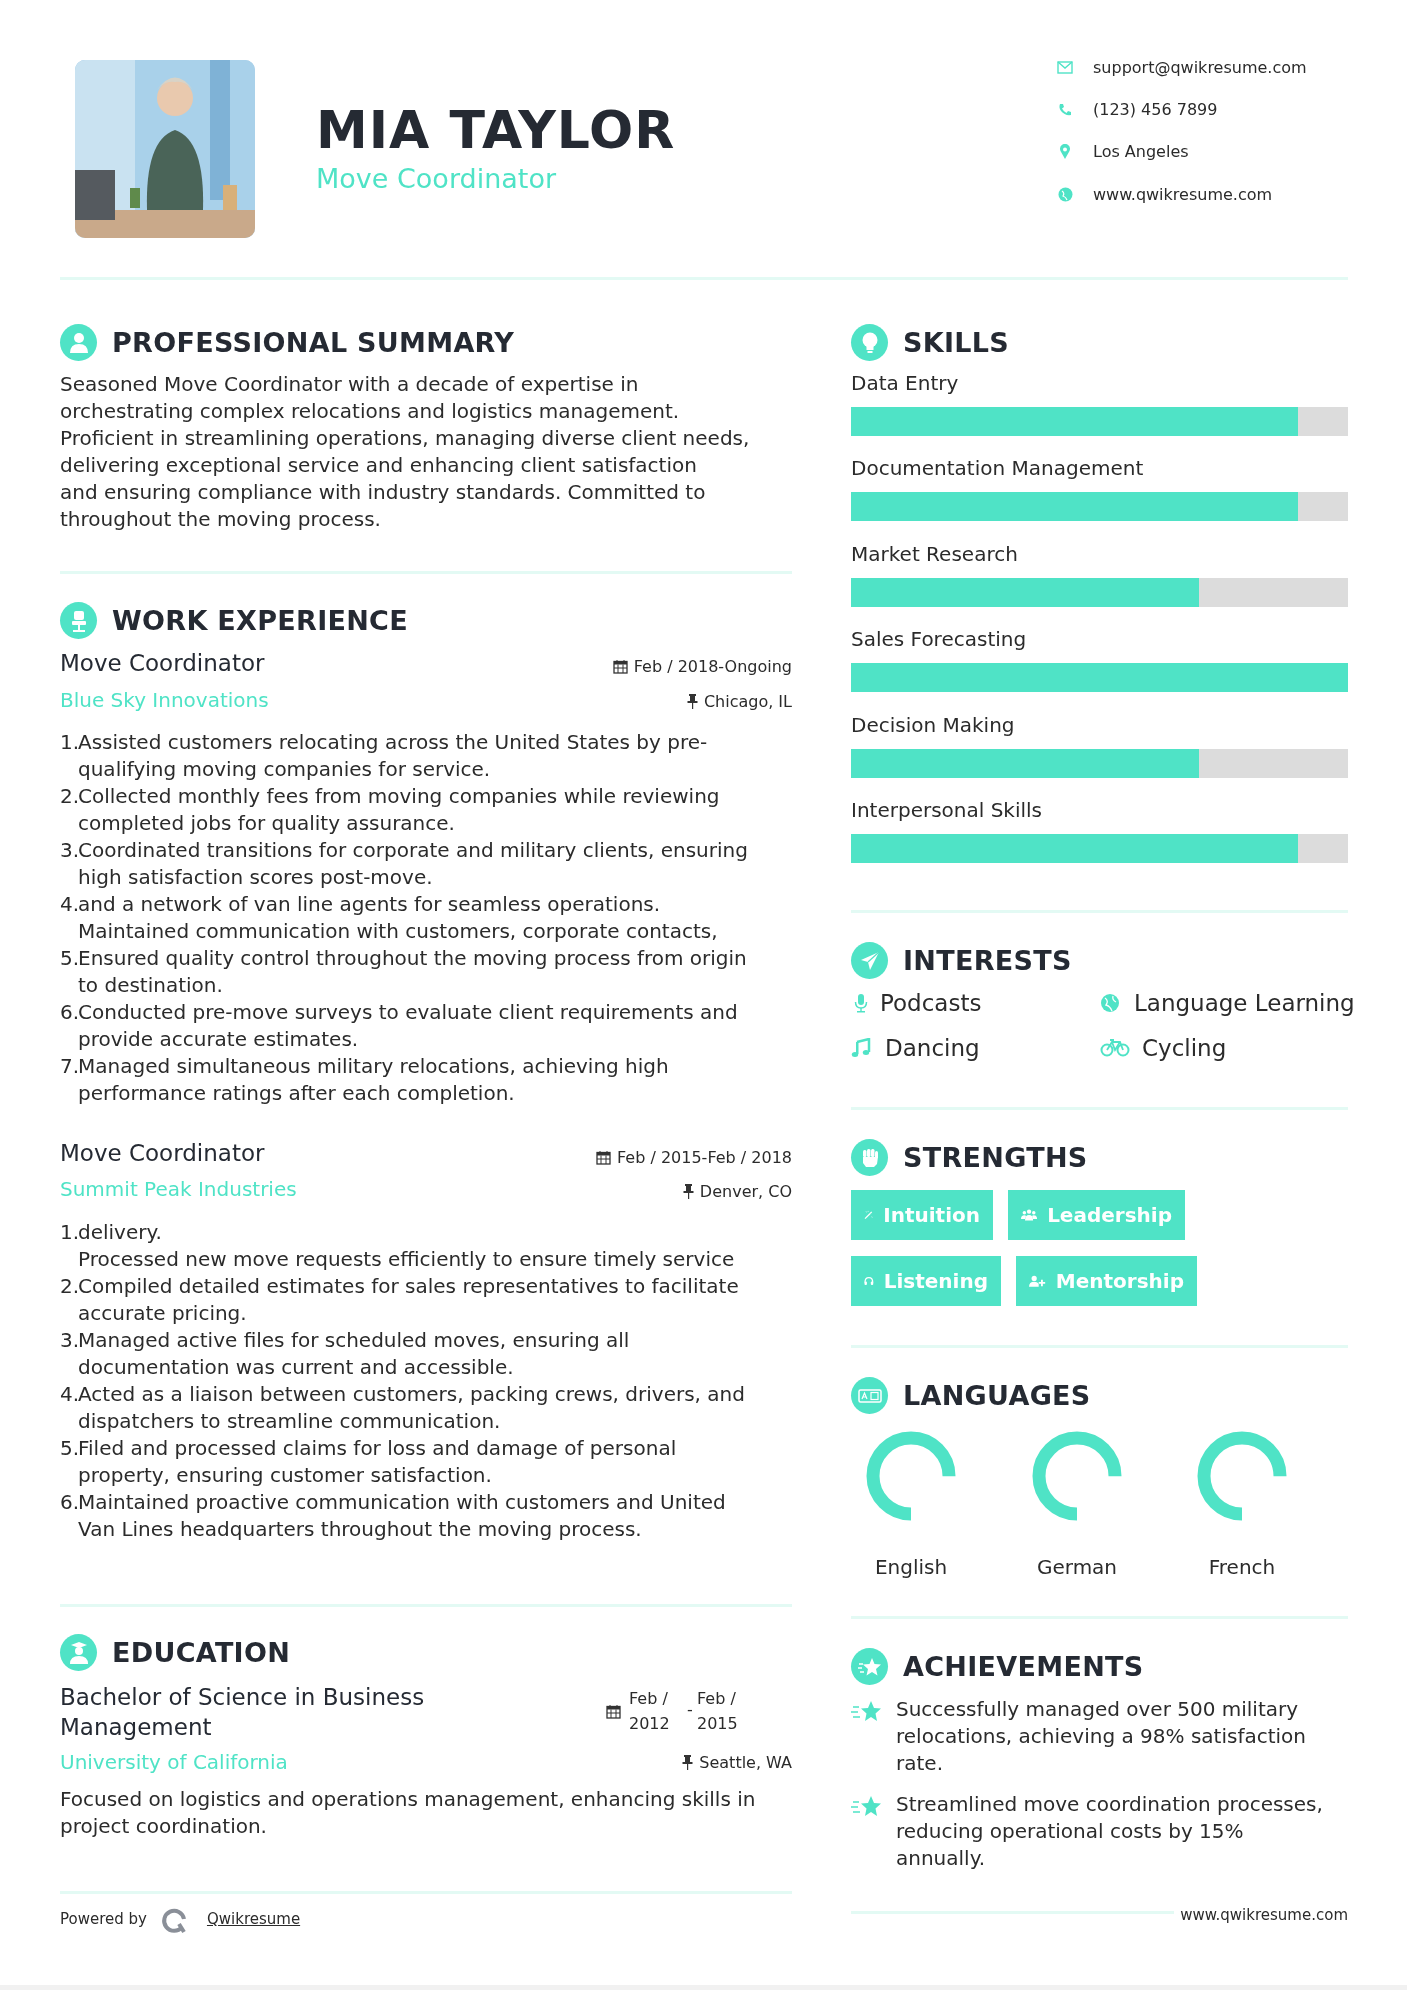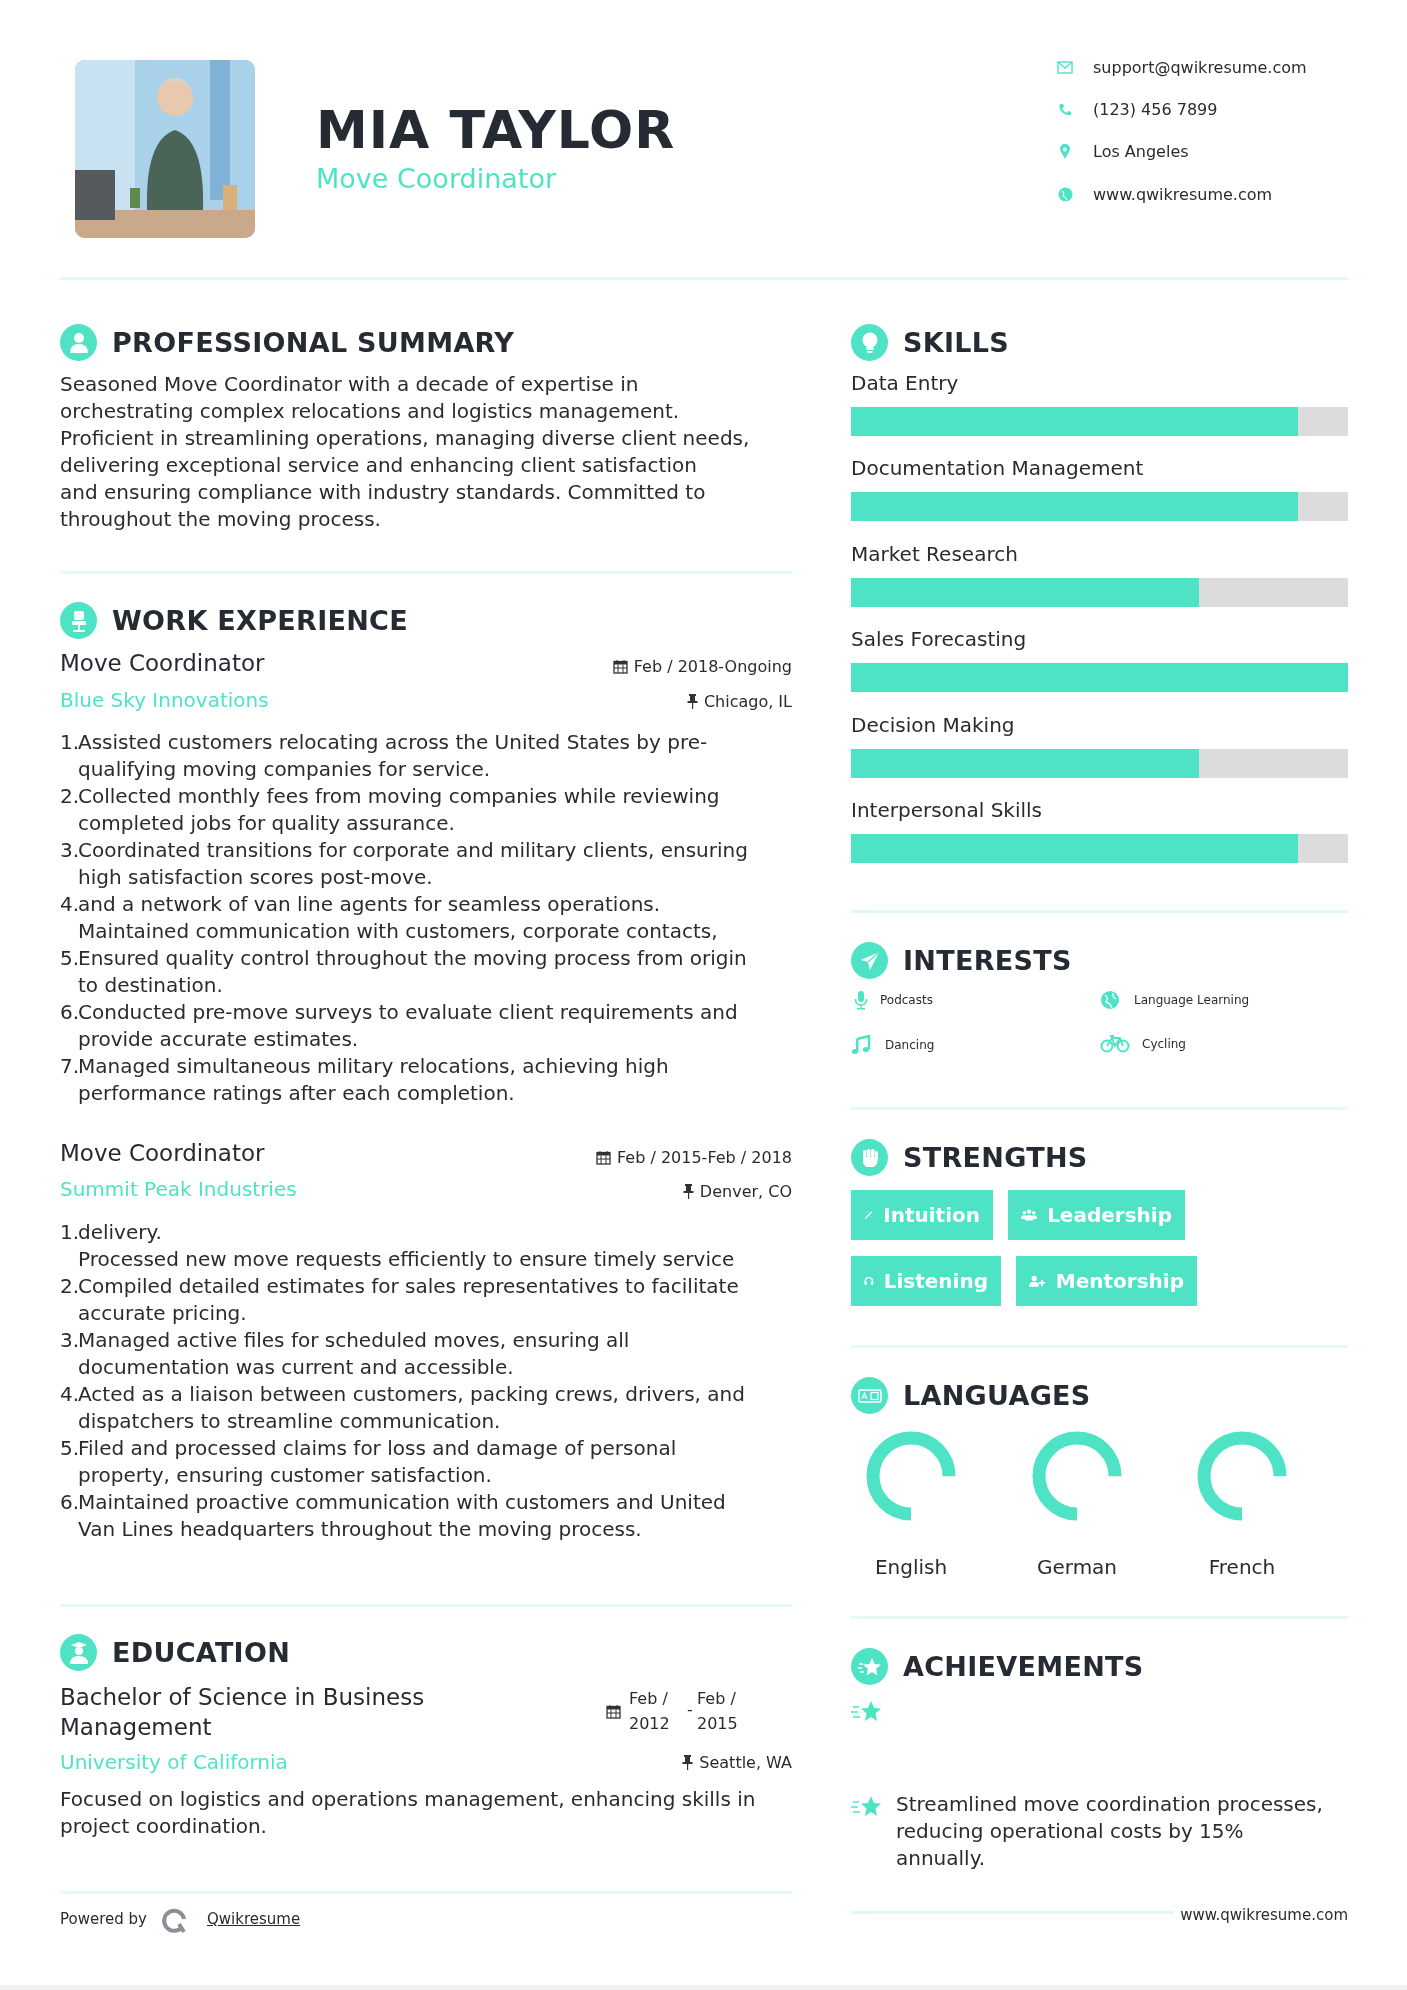--- a/index.html
+++ b/index.html
@@ -24,21 +24,21 @@
   .job-title { font-size: 23px; color: #252a33; font-family: "DejaVu Sans", sans-serif; }
   .company { font-size: 20px; color: #4fe3c6; font-family: "DejaVu Sans", sans-serif; }
   .meta { font-size: 16px; color: #2b2b2b; font-family: "DejaVu Sans", sans-serif; display: flex; align-items: center; justify-content: flex-end; }
   .meta svg { margin-right: 6px; }
   ol.bullets { margin: 0; padding: 0 0 0 18px; list-style: none; counter-reset: b; }
   ol.bullets li { position: relative; padding-left: 0; font-size: 20px; line-height: 27px; font-family: "DejaVu Sans", sans-serif; color: #2b2b2b; }
   .num { position: absolute; left: -18px; }
   .skill-label { font-size: 20px; color: #2b2b2b; font-family: "DejaVu Sans", sans-serif; }
   .bar { height: 29px; background: #dcdcdc; width: 497px; }
   .bar-fill { height: 100%; background: #4fe3c6; }
-  .interest { font-size: 12px; display: flex; align-items: center; font-family: "DejaVu Sans", sans-serif; }
+  .interest { font-size: 23px; display: flex; align-items: center; font-family: "DejaVu Sans", sans-serif; }
   .interest .ii { width: 20px; display: inline-flex; justify-content: center; margin-right: 9px; }
   .chip { height: 50px; background: #4fe3c6; color: #ffffff; display: flex; align-items: center; padding: 0 13px; font-size: 20px; font-family: "DejaVu Sans", sans-serif; box-sizing: border-box; font-weight: bold; }
   .chip svg { margin-right: 10px; }
   .lang-label { font-size: 20px; width: 120px; text-align: center; font-family: "DejaVu Sans", sans-serif; }
   .ach { display: flex; font-size: 20px; line-height: 27px; font-family: "DejaVu Sans", sans-serif; }
   .ach .ai { width: 45px; flex: 0 0 45px; padding-top: 3px; }
   .footer-small { font-size: 15px; font-family: "DejaVu Sans", sans-serif; color: #2b2b2b; }
   .bottom-bar { left: 0; top: 1985px; width: 1407px; height: 5px; background: #f1f1f1; }
 </style>
 </head>
@@ -487,20 +487,25 @@
         <path d="M1 8 H5 M0 12 H4 M2 16 H6" stroke="#fff" stroke-width="1.3"></path>
       </svg>
   </div>
   <div class="sec-title">ACHIEVEMENTS</div>
 </div>
 <div class="abs ach" style="left:851px; top:1696px; width:500px;">
   <div class="ai"><svg width="32" height="26" viewBox="0 0 32 26">
         <path d="M20 2 L23 9 L30 9.5 L24.5 14.5 L26 22 L20 18 L14 22 L15.5 14.5 L10 9.5 L17 9 Z" fill="#4fe3c6"></path>
         <path d="M2 8 H8 M0 13 H7 M2 18 H9" stroke="#4fe3c6" stroke-width="1.5"></path>
       </svg></div>
+  <div>
+    <div>Successfully managed over 500 military</div>
+    <div>relocations, achieving a 98% satisfaction</div>
+    <div>rate.</div>
+  </div>
 </div>
 <div class="abs ach" style="left:851px; top:1791px; width:500px;">
   <div class="ai"><svg width="32" height="26" viewBox="0 0 32 26">
         <path d="M20 2 L23 9 L30 9.5 L24.5 14.5 L26 22 L20 18 L14 22 L15.5 14.5 L10 9.5 L17 9 Z" fill="#4fe3c6"></path>
         <path d="M2 8 H8 M0 13 H7 M2 18 H9" stroke="#4fe3c6" stroke-width="1.5"></path>
       </svg></div>
   <div>
     <div>Streamlined move coordination processes,</div>
     <div>reducing operational costs by 15%</div>
     <div>annually.</div>

